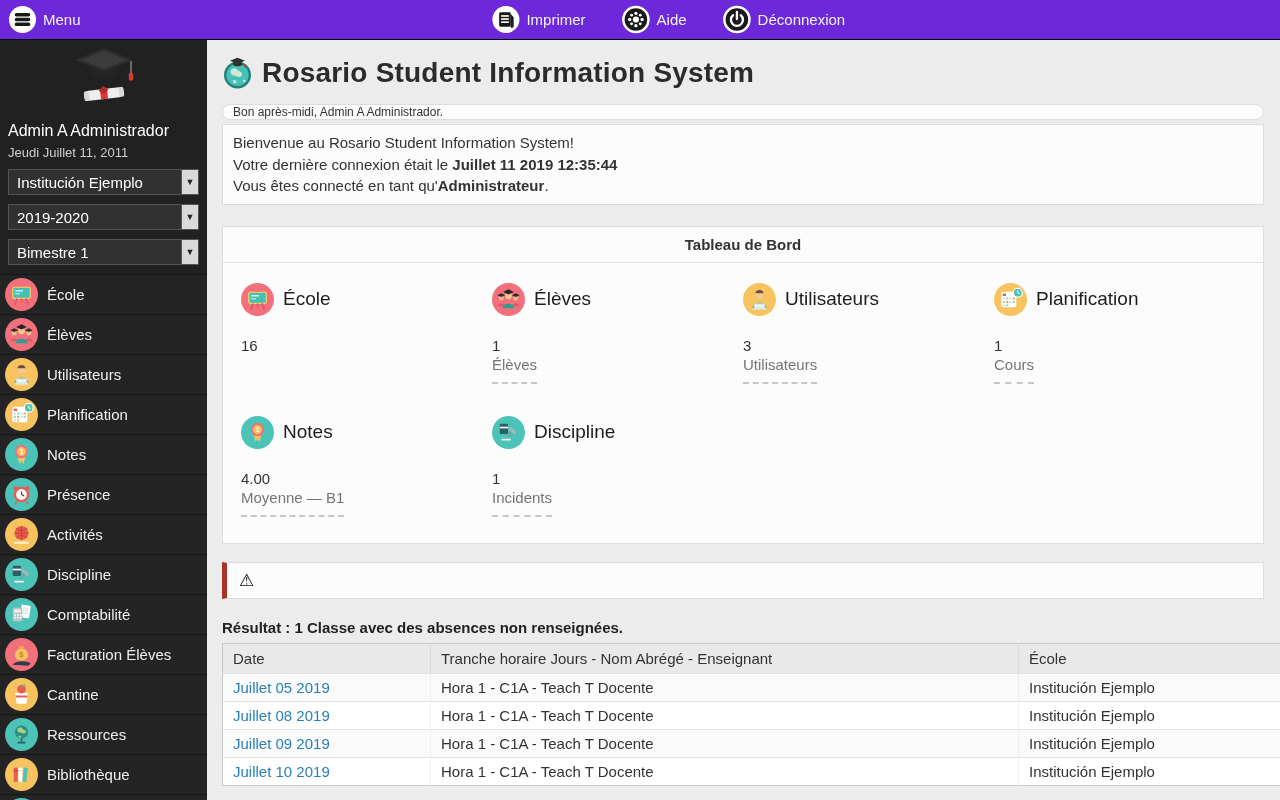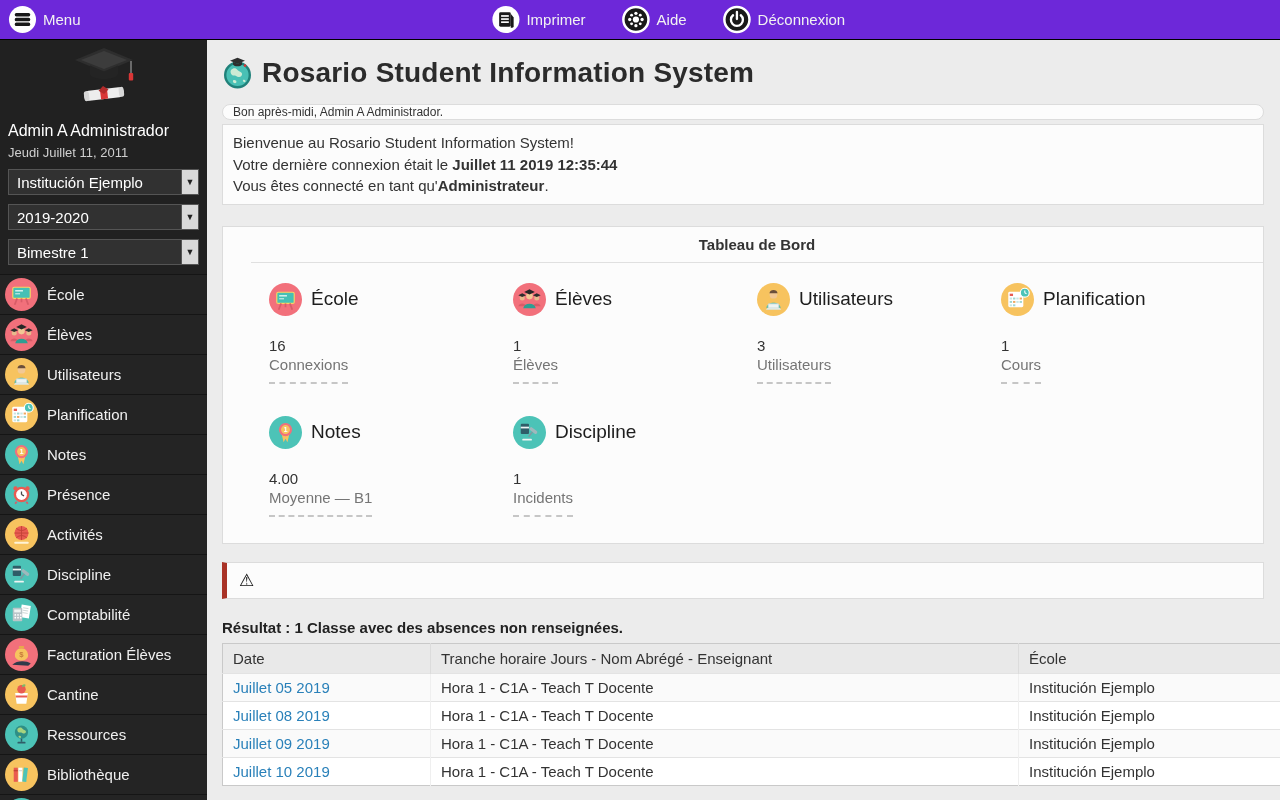--- a/index.html
+++ b/index.html
@@ -38,21 +38,21 @@
   .content { position:fixed; top:40px; left:207px; width:1073px; height:760px;
     background:#ececec; padding:0 16px 0 15px; overflow:hidden; }
   .page-title { display:flex; align-items:center; gap:9px; margin-top:17px; }
   .page-title svg { width:31px; height:32px; }
   .page-title h1 { font-size:28px; font-weight:600; color:#2b2b2b; letter-spacing:.2px; }
 
   .panel { background:#fcfcfc; border:1px solid #dcdcdc; }
   .greeting { margin-top:15px; padding:0 10px; font-size:12px;border-radius:15px; }
   .welcome { margin-top:4px; padding:7px 10px; font-size:15px; line-height:21.5px; }
 
-  .dashboard { margin-top:21px;padding-left:28px; }
+  .dashboard { margin-top:21px; }
   .dash-head { text-align:center; font-size:15px; font-weight:bold; padding:9px 0;
     border-bottom:1px solid #e0e0e0; }
   .dash-grid { display:grid; grid-template-columns:repeat(4,1fr); row-gap:32px;
     padding:20px 18px 26px; }
   .card-head { display:flex; align-items:center; gap:9px; }
   .card-head svg { width:33px; height:33px; }
   .card-title { font-size:19px; color:#1d1d1d; }
   .card-value { margin-top:21px; font-size:15px; color:#333; }
   .card-label { display:inline-block; margin-top:2px; font-size:15px; color:#757575;
     padding-bottom:9px; border-bottom:2px dashed #c6c6c6; }
@@ -447,21 +447,20 @@
     <div class="dash-grid">
 
       <div class="dash-card">
         <div class="card-head">
           <svg viewBox="0 0 34 34">
               <use href="#ic-ecole" xlink:href="#ic-ecole"></use>
             </svg>
           <span class="card-title">École</span>
         </div>
         <div class="card-value">16</div>
-        <div><span class="card-label">Connexions</span></div>
       </div>
 
       <div class="dash-card">
         <div class="card-head">
           <svg viewBox="0 0 34 34">
               <use href="#ic-eleves" xlink:href="#ic-eleves"></use>
             </svg>
           <span class="card-title">Élèves</span>
         </div>
         <div class="card-value">1</div>

